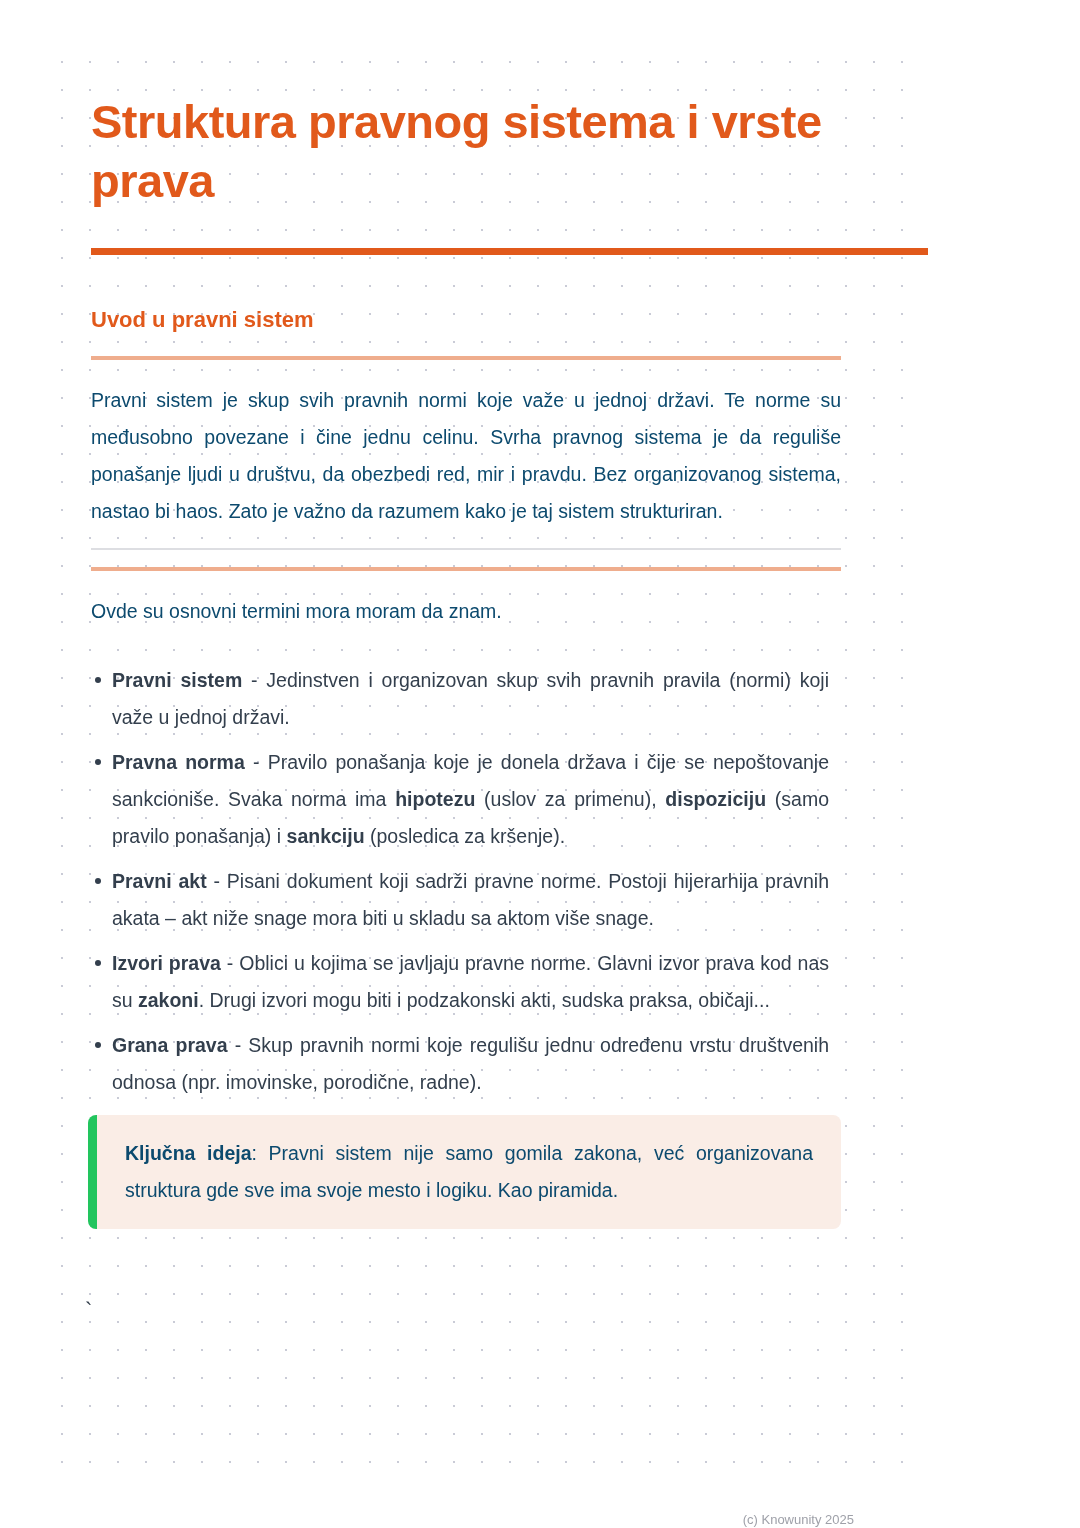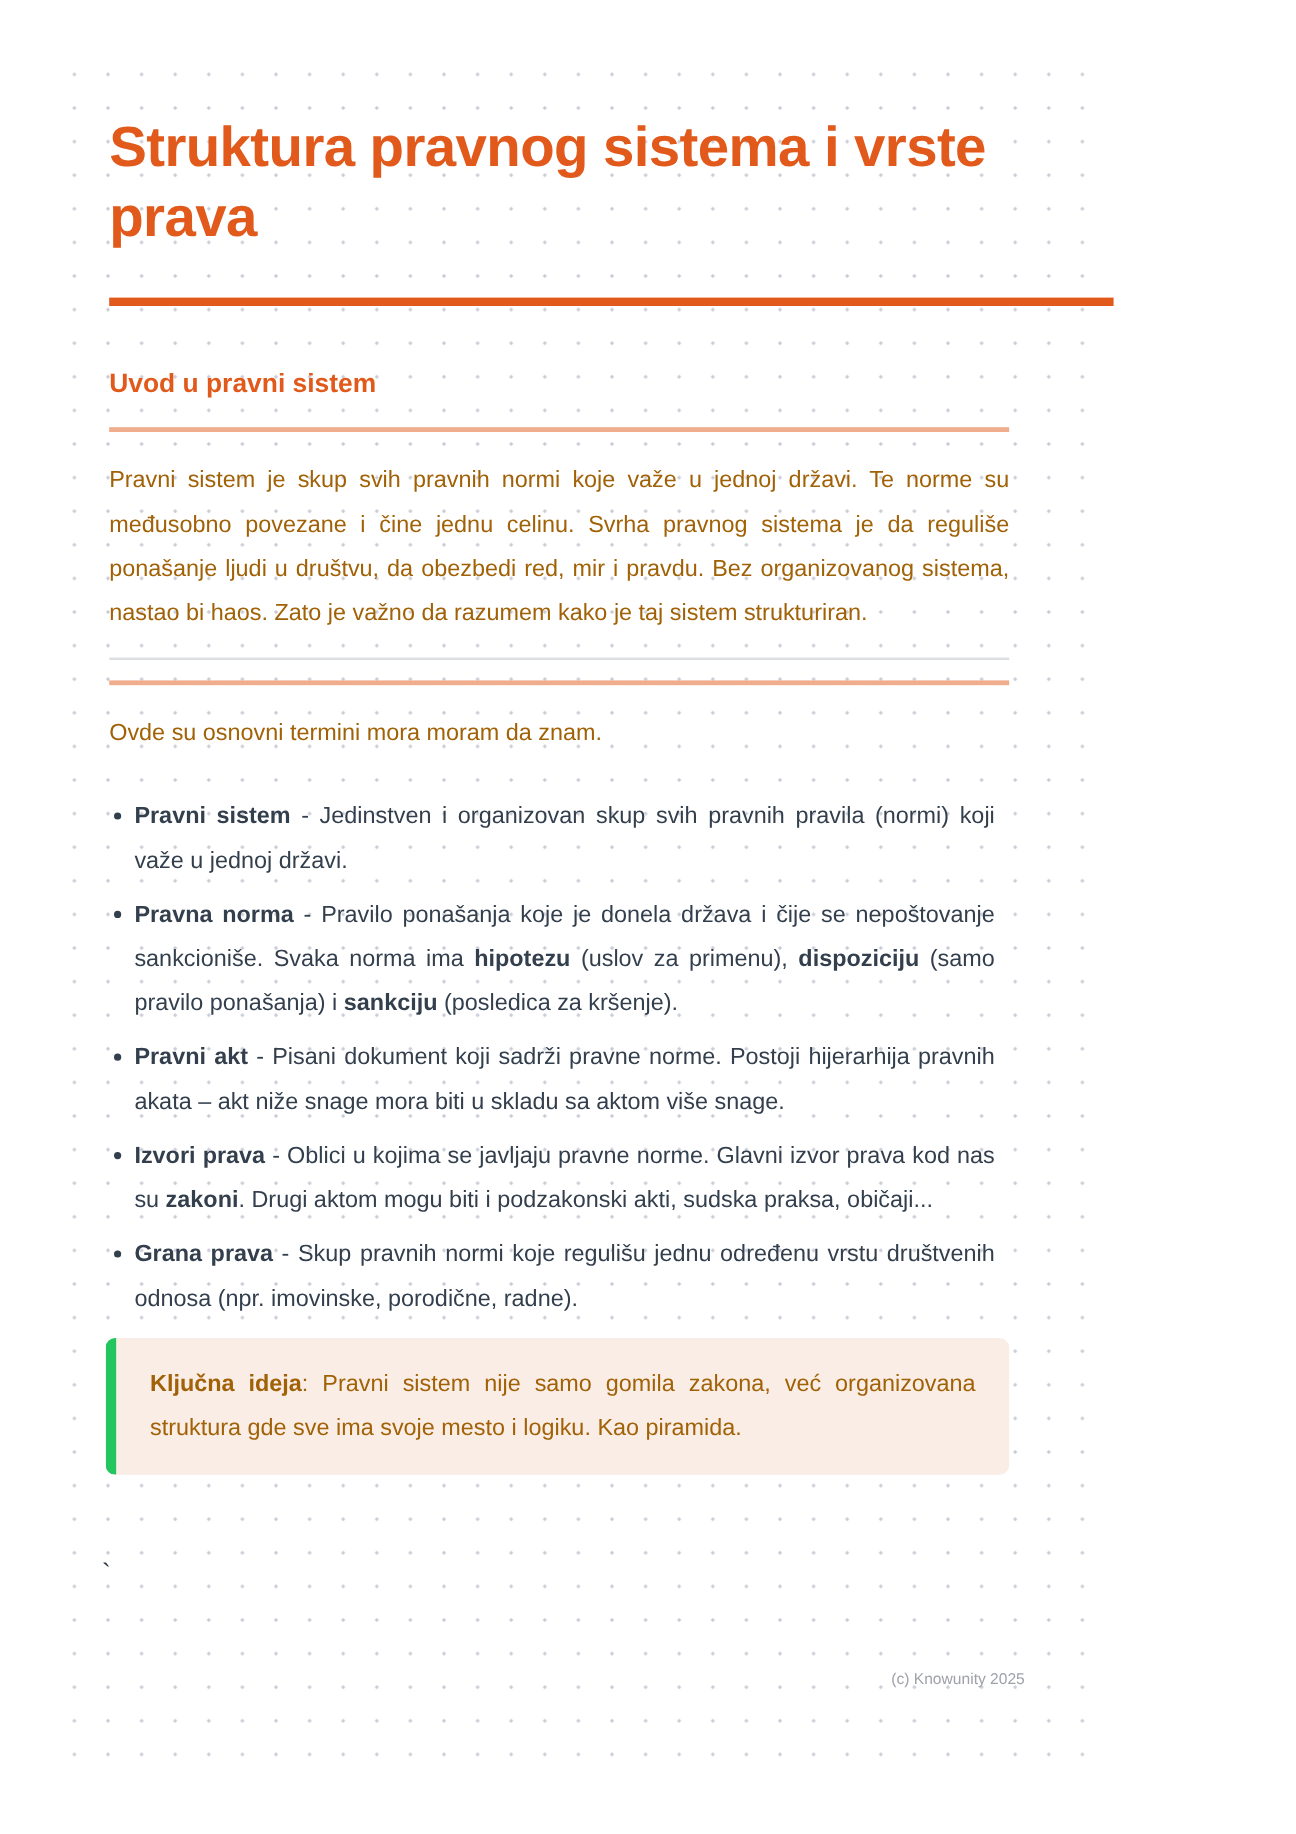--- a/index.html
+++ b/index.html
@@ -54,21 +54,21 @@
   .h2-second{margin-top:43px;}
   .h-underline{
     margin-top:17px;
     width:750px;height:4px;
     background:#EFAD8D;
   }
   .body-text{
     margin:22px 0 0 0;
     font-size:19.5px;line-height:37px;
     text-align:justify;
-    color:#a16207;
+    color:#0c4a6e;
   }
   .divider{
     margin-top:18px;
     width:750px;height:2px;
     background:#DDDEE2;
   }
   ul.terms{
     margin:32px 12px 0 0;padding:0;
     list-style:none;
   }
@@ -95,21 +95,21 @@
     background:#FAEDE6;
     padding:20px 28px 20px 28px;
   }
   .callout .body-text{margin:0;}
   .stray{
     position:absolute;left:85px;top:1298px;
     font-size:22px;color:#2F3B48;
     z-index:3;
   }
   .footer{
-    position:absolute;top:1391px;right:74px;
+    position:absolute;top:1512px;right:74px;
     font-size:13px;color:#9FA1A9;
     z-index:3;
   }
 </style>
 </head>
 <body>
 
 <div class="page">
 
   <div class="side-strip"></div>
@@ -128,21 +128,21 @@
 
     <div class="divider"></div>
 
     <section>
       <div class="h-underline"></div>
       <p class="body-text">Ovde su osnovni termini mora moram da znam.</p>
       <ul class="terms">
           <li><span class="b">Pravni sistem</span><span> - Jedinstven i organizovan skup svih pravnih pravila (normi) koji važe u jednoj državi.</span></li>
           <li><span class="b">Pravna norma</span><span> - Pravilo ponašanja koje je donela država i čije se nepoštovanje sankcioniše. Svaka norma ima </span><span class="b">hipotezu</span><span> (uslov za primenu), </span><span class="b">dispoziciju</span><span> (samo pravilo ponašanja) i </span><span class="b">sankciju</span><span> (posledica za kršenje).</span></li>
           <li><span class="b">Pravni akt</span><span> - Pisani dokument koji sadrži pravne norme. Postoji hijerarhija pravnih akata – akt niže snage mora biti u skladu sa aktom više snage.</span></li>
-          <li><span class="b">Izvori prava</span><span> - Oblici u kojima se javljaju pravne norme. Glavni izvor prava kod nas su </span><span class="b">zakoni</span><span>. Drugi aktom mogu biti i podzakonski akti, sudska praksa, običaji...</span></li>
+          <li><span class="b">Izvori prava</span><span> - Oblici u kojima se javljaju pravne norme. Glavni izvor prava kod nas su </span><span class="b">zakoni</span><span>. Drugi izvori mogu biti i podzakonski akti, sudska praksa, običaji...</span></li>
           <li><span class="b">Grana prava</span><span> - Skup pravnih normi koje regulišu jednu određenu vrstu društvenih odnosa (npr. imovinske, porodične, radne).</span></li>
         </ul>
     </section>
 
     <div class="callout">
       <p class="body-text"><span class="b">Ključna ideja</span><span>: Pravni sistem nije samo gomila zakona, već organizovana struktura gde sve ima svoje mesto i logiku. Kao piramida.</span></p>
     </div>
 
   </div>
 

